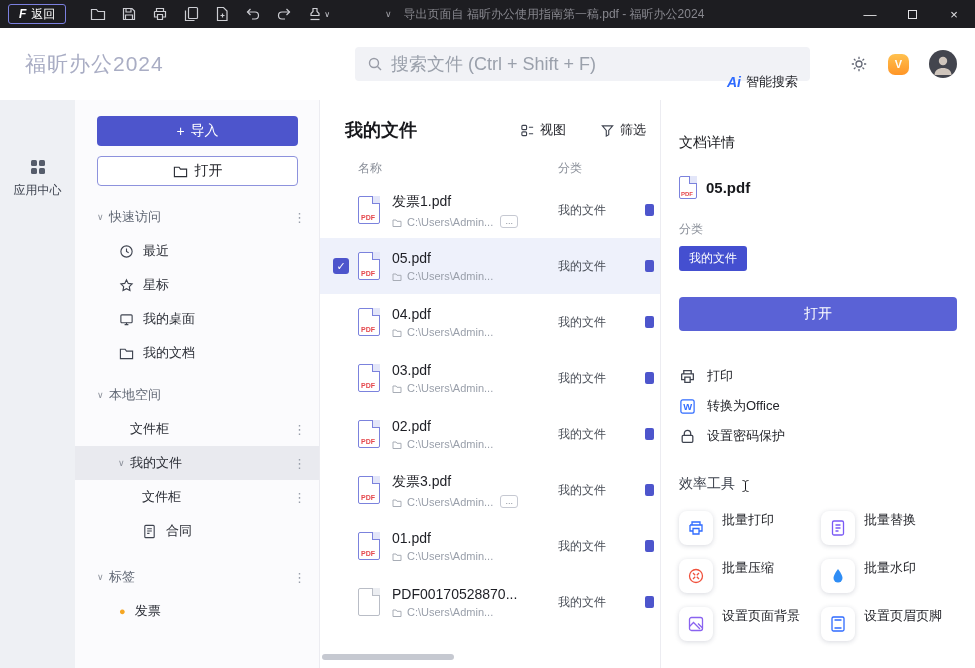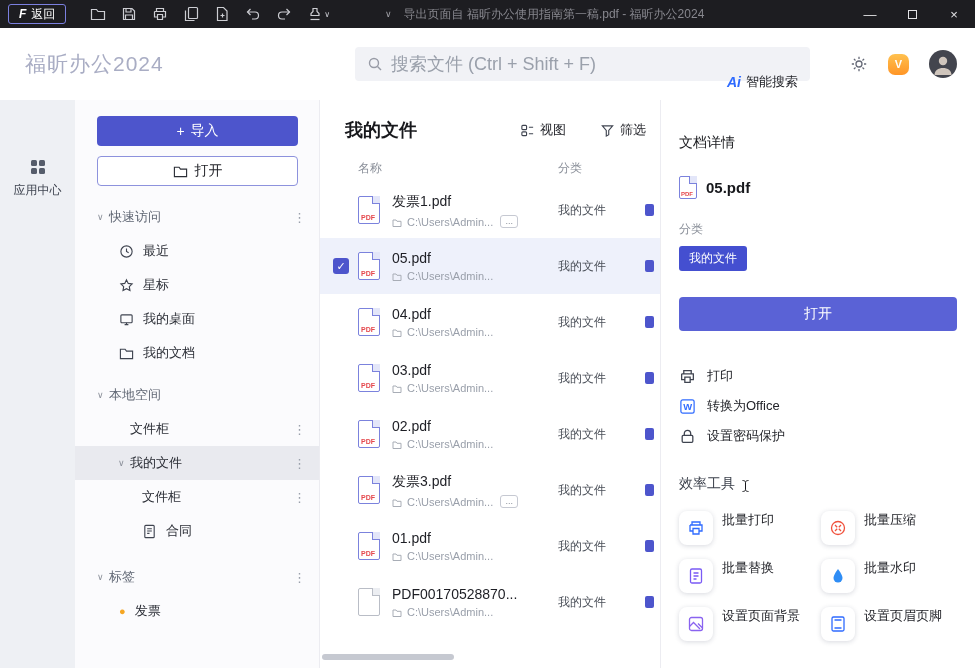--- a/index.html
+++ b/index.html
@@ -554,35 +554,35 @@
       <div class="tool">
         <span class="tile">
           <svg width="18" height="18" viewBox="0 0 18 18" fill="none" stroke="#2f6bff" stroke-width="1.3">
               <path d="M5 6V3h8v3M3 6h12v6h-3M6 12H3V6M6 9.5h6V15H6z"></path>
             </svg>
         </span>
         <span>批量打印</span>
       </div>
       <div class="tool">
         <span class="tile">
+          <svg width="18" height="18" viewBox="0 0 18 18" fill="none" stroke="#7a5af5" stroke-width="1.3">
+              <rect x="3.5" y="2" width="11" height="14" rx="1.5"></rect>
+              <path d="M6.5 6h5M6.5 9h5M6.5 12h3"></path>
+            </svg>
+        </span>
+        <span>批量替换</span>
+      </div>
+      <div class="tool">
+        <span class="tile">
           <svg width="18" height="18" viewBox="0 0 18 18" fill="none" stroke="#f0513c" stroke-width="1.3">
               <circle cx="9" cy="9" r="6.5"></circle>
               <path d="M6 6l2.2 2.2M12 12 9.8 9.8M12 6 9.8 8.2M6 12l2.2-2.2"></path>
             </svg>
         </span>
         <span>批量压缩</span>
-      </div>
-      <div class="tool">
-        <span class="tile">
-          <svg width="18" height="18" viewBox="0 0 18 18" fill="none" stroke="#7a5af5" stroke-width="1.3">
-              <rect x="3.5" y="2" width="11" height="14" rx="1.5"></rect>
-              <path d="M6.5 6h5M6.5 9h5M6.5 12h3"></path>
-            </svg>
-        </span>
-        <span>批量替换</span>
       </div>
       <div class="tool">
         <span class="tile">
           <svg width="18" height="18" viewBox="0 0 18 18">
               <path d="M9 2C9 2 4.5 7.8 4.5 11a4.5 4.5 0 0 0 9 0C13.5 7.8 9 2 9 2z" fill="#2f8df5"></path>
             </svg>
         </span>
         <span>批量水印</span>
       </div>
       <div class="tool">

